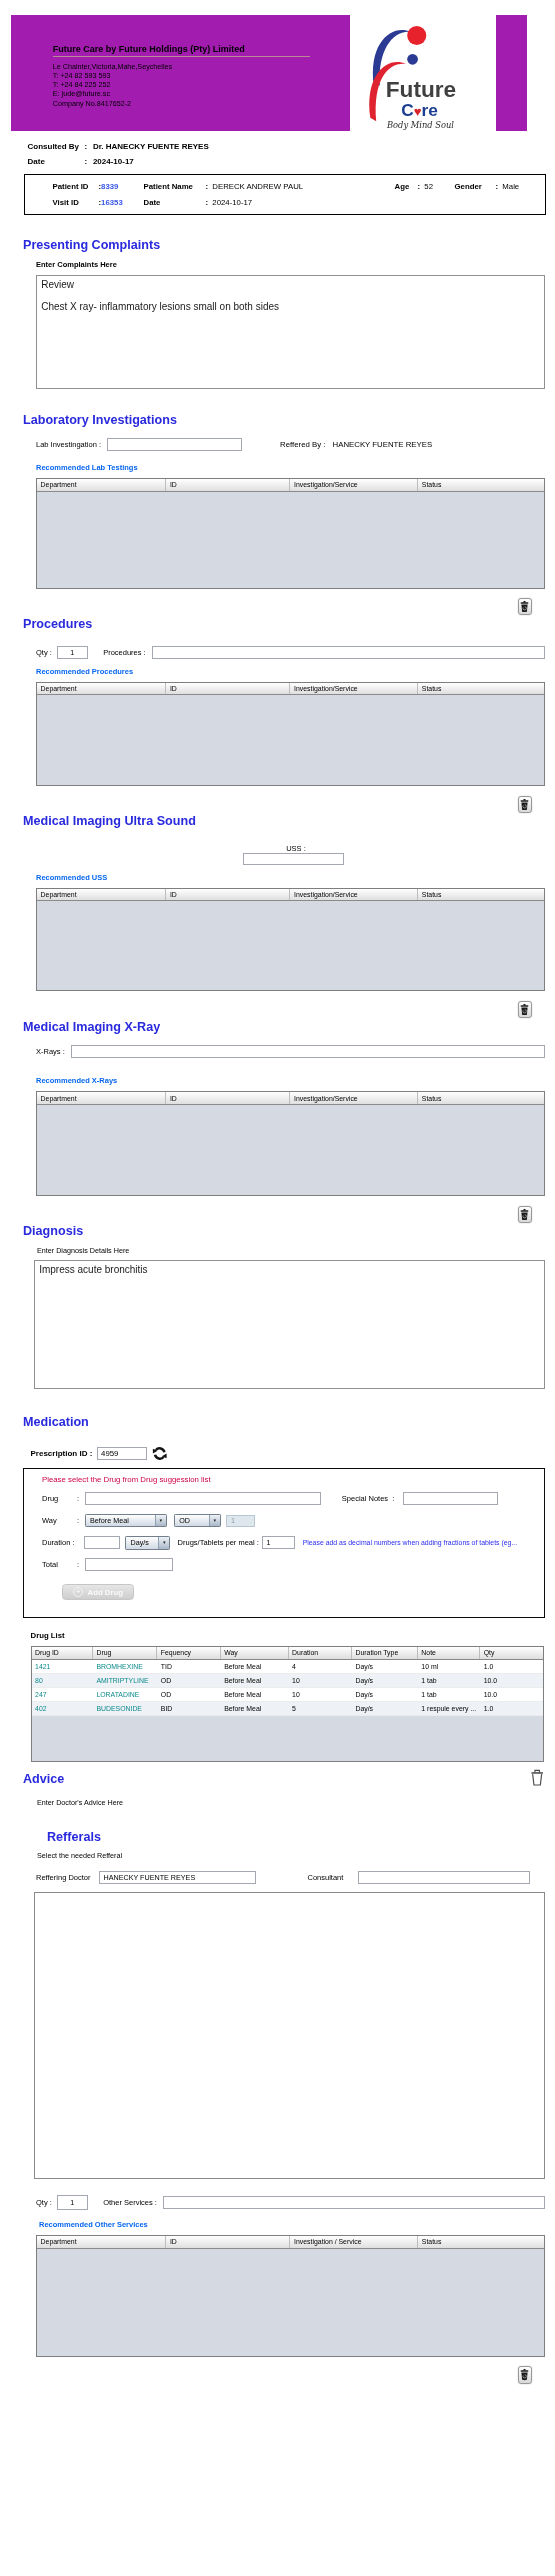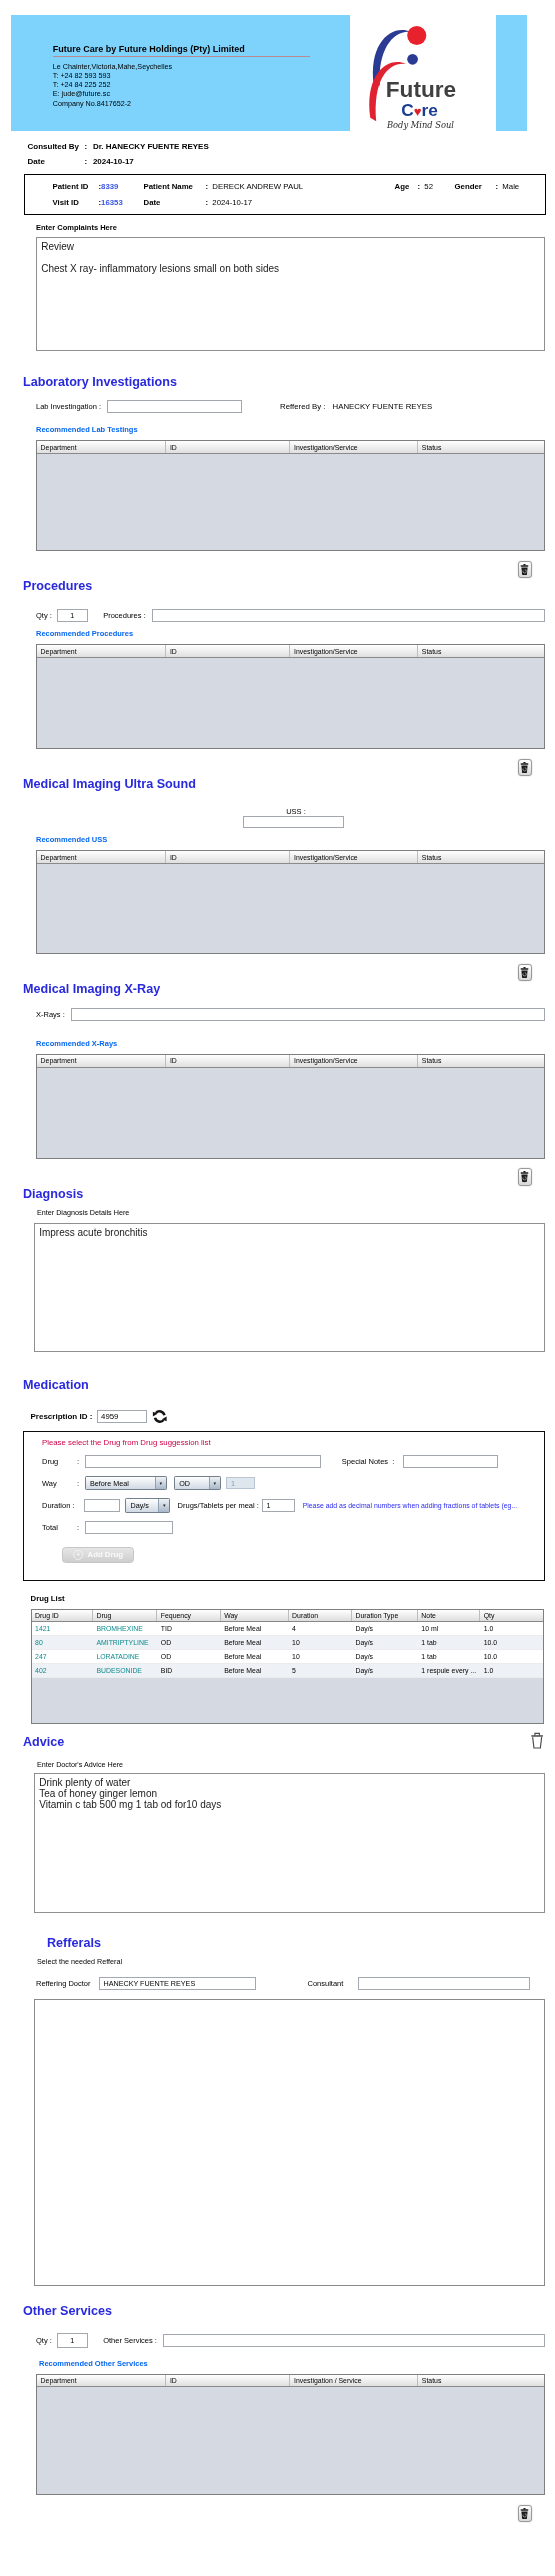--- a/index.html
+++ b/index.html
@@ -1,20 +1,20 @@
 <!DOCTYPE html>
 <html style="font-size:9.6px"><head>
 <meta charset="utf-8">
 <style>
   html,body{margin:0;padding:0;background:#fff;}
   body{font-family:"Liberation Sans",sans-serif;color:#000;}
   .page{width:556px;min-height:2576px;position:relative;background:#fff;padding-bottom:21.5px;box-sizing:border-box;}
 
   
-  .hdr-band{margin:15px 0 0 10.8px;width:516px;height:116px;background:#7dd3fc;position:relative;}
+  .hdr-band{margin:15px 0 0 10.8px;width:516px;height:116px;background:#a21caf;position:relative;}
   .company{position:absolute;left:42px;top:29px;width:257px;}
   .company-title{font-size:9px;font-weight:bold;padding-bottom:2.4px;border-bottom:1.2px solid #b9898f;margin-bottom:4.2px;}
   .company-line{font-size:7.2px;line-height:9.3px;}
   .logo-box{position:absolute;left:339px;top:0;width:146px;height:116px;background:#fff;}
 
   
   .consult-row{margin:10.8px 0 0 27.5px;font-size:8px;font-weight:bold;}
   .date-row{margin:6.6px 0 0 27.5px;font-size:8px;font-weight:bold;}
   .consult-label{display:inline-block;width:57px;}
   .consult-colon{display:inline-block;width:8.4px;}
@@ -165,20 +165,21 @@
       <span class="pt-c2"><span class="pt-lab2">Patient Name</span><span class="pt-colon">:</span><span class="pt-val">DERECK ANDREW PAUL</span></span>
       <span class="pt-c3"><span class="pt-lab3">Age</span><span class="pt-colon">:</span><span class="pt-val">52</span></span>
       <span><span class="pt-lab4">Gender</span><span class="pt-colon">:</span><span class="pt-val">Male</span></span>
     </div>
     <div class="pt-row">
       <span class="pt-c1"><span class="pt-lab1">Visit ID</span><span class="pt-colon">:</span><span class="blue">16353</span></span>
       <span class="pt-c2"><span class="pt-lab2">Date</span><span class="pt-colon">:</span><span class="pt-val">2024-10-17</span></span>
     </div>
   </div>
 
+  <div class="sec-title title-complaints">Presenting Complaints</div>
   <div class="sub-label">Enter Complaints Here</div>
   <textarea class="big-ta" style="">Review
 
 Chest X ray- inflammatory lesions small on both sides</textarea>
 
   <div class="sec-title title-lab">Laboratory  Investigations</div>
   <div class="frow lab-row">
     <span>Lab Investingation :</span>
     <input class="tb lab-input" style="">
     <span class="refby-label">Reffered By :</span>
@@ -408,35 +409,31 @@
     <div class="sec-title">Advice</div>
     <button class="trash-plain">
       <svg width="14.3" height="17.3" viewBox="0 0 22 27" fill="none" stroke="#4a4a4a">
         <path d="M4 8 L6 25 L16 25 L18 8" stroke-width="1.8"></path>
         <line x1="2" y1="6.2" x2="20" y2="6.2" stroke-width="2.4"></line>
         <path d="M7.5 5.5 L7.5 2.2 L14.5 2.2 L14.5 5.5" stroke-width="1.8"></path>
       </svg>
     </button>
   </div>
   <div class="small-label">Enter Doctor's Advice Here</div>
-  <textarea class="big-ta advice-ta" style="">Drink plenty of water
-Tea of honey ginger lemon
-Vitamin c tab 500 mg 1 tab od for10 days</textarea>
 
   <div class="sec-title title-ref">Refferals</div>
   <div class="small-label">Select the needed Refferal</div>
   <div class="ref-row">
     <span>Reffering Doctor</span>
     <input class="tb refdoc-input" value="HANECKY FUENTE REYES" style="">
     <span class="consultant-label">Consultant</span>
     <input class="tb consultant-input" value="" style="">
   </div>
   <textarea class="ref-box" style=""></textarea>
 
-  <div class="sec-title title-other">Other Services</div>
   <div class="frow qty-row">
     <span>Qty :</span>
     <input class="tb other-qty" value="1" style="">
     <span class="after-label">Other Services :</span>
     <input class="tb flex-fill" style="">
   </div>
   <div class="rec-label rec-other">Recommended Other Services</div>
   <div class="gtable">
     <div class="ghead">
       <div class="hc">Department</div>

